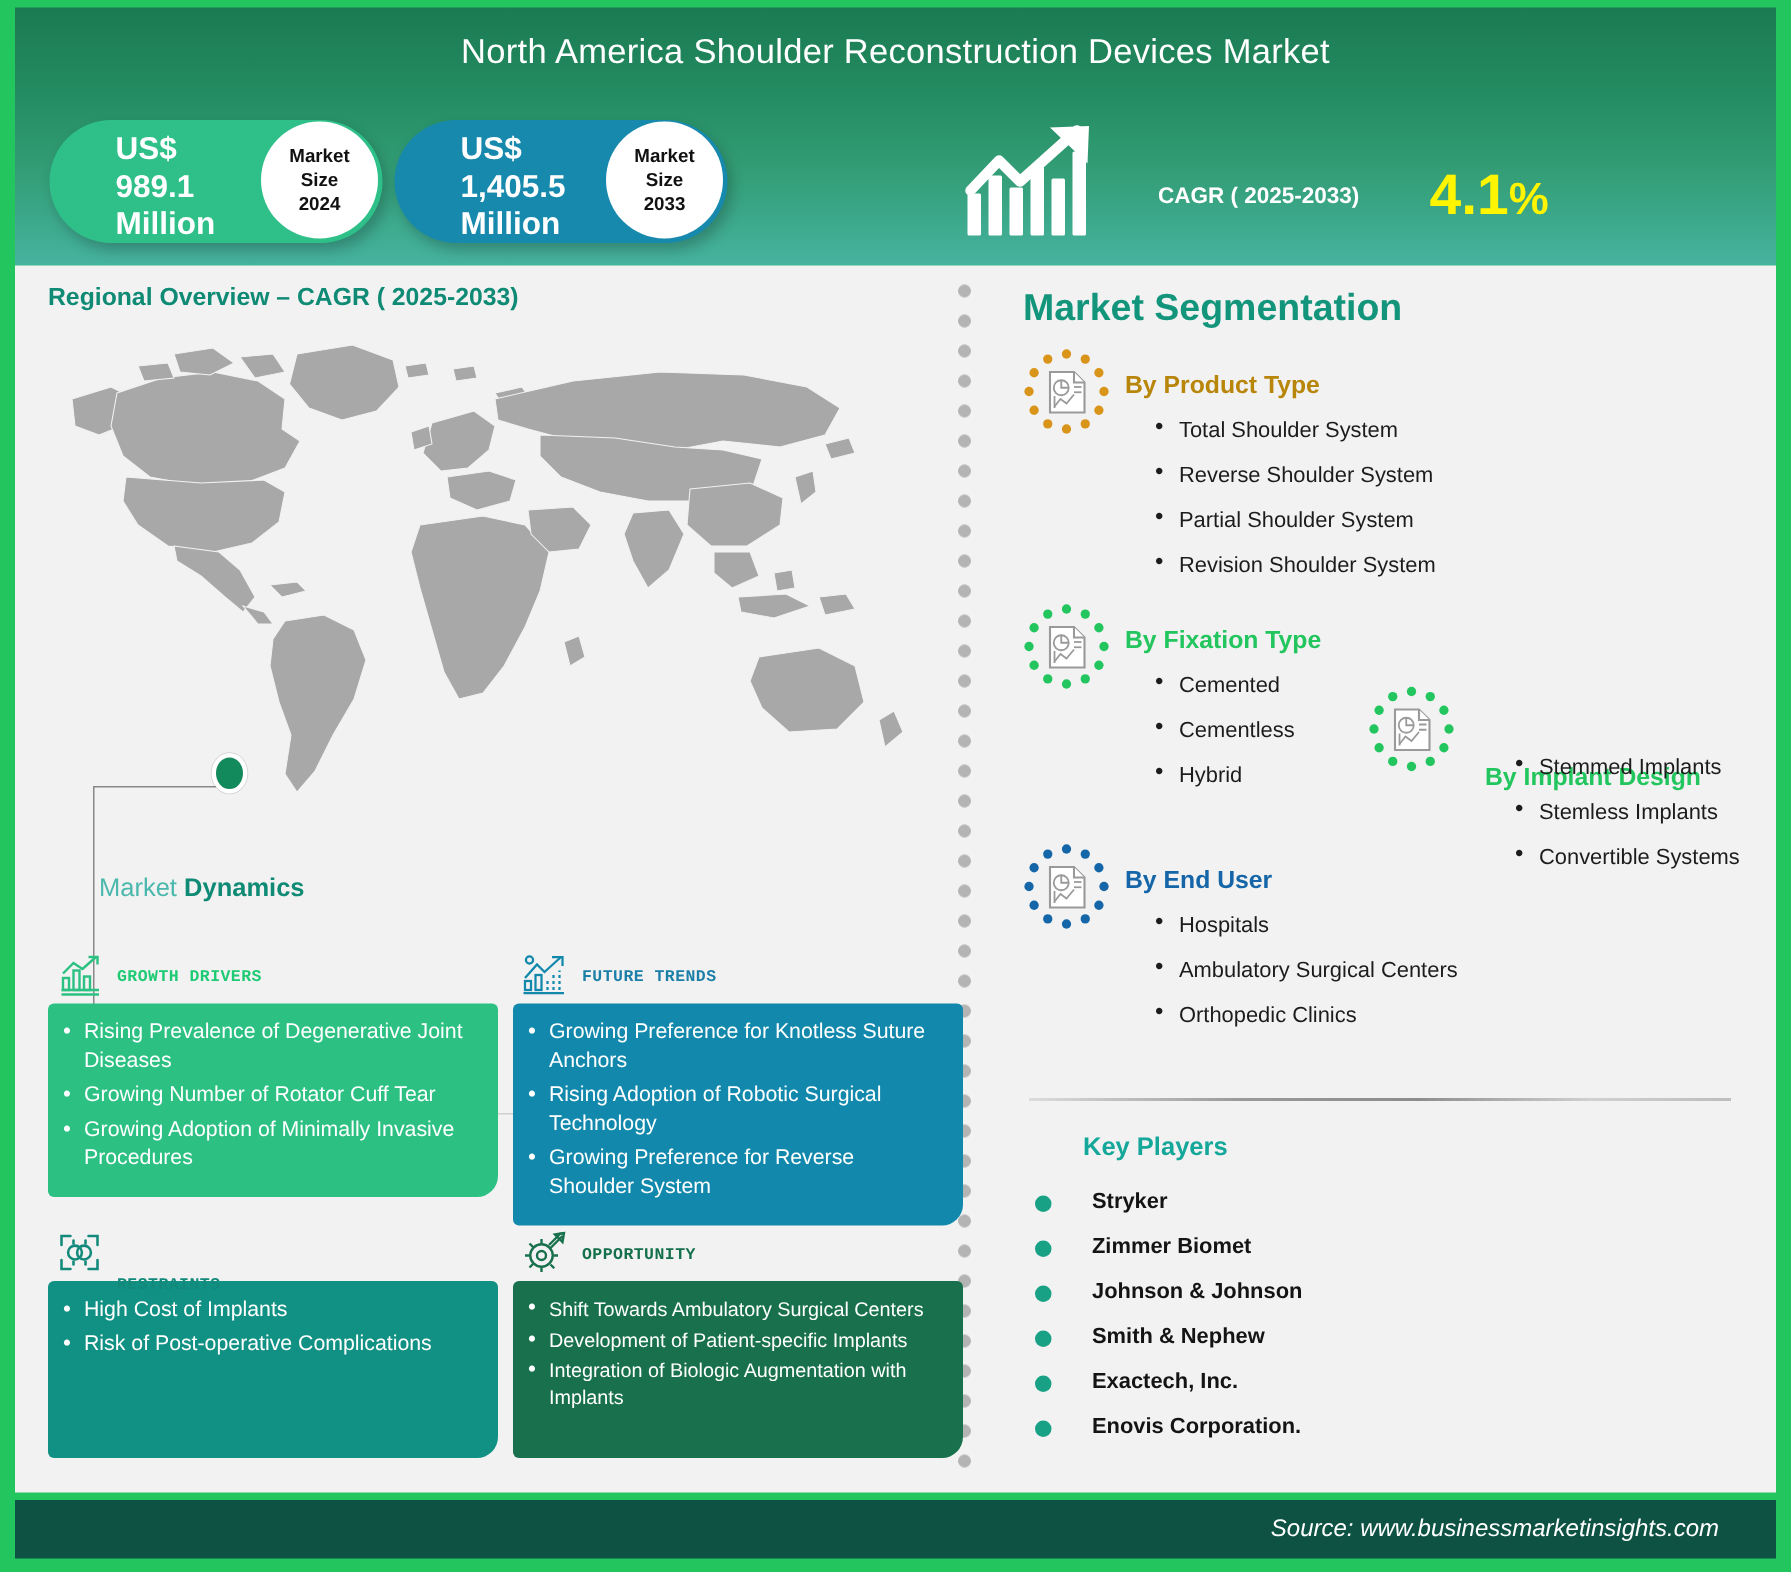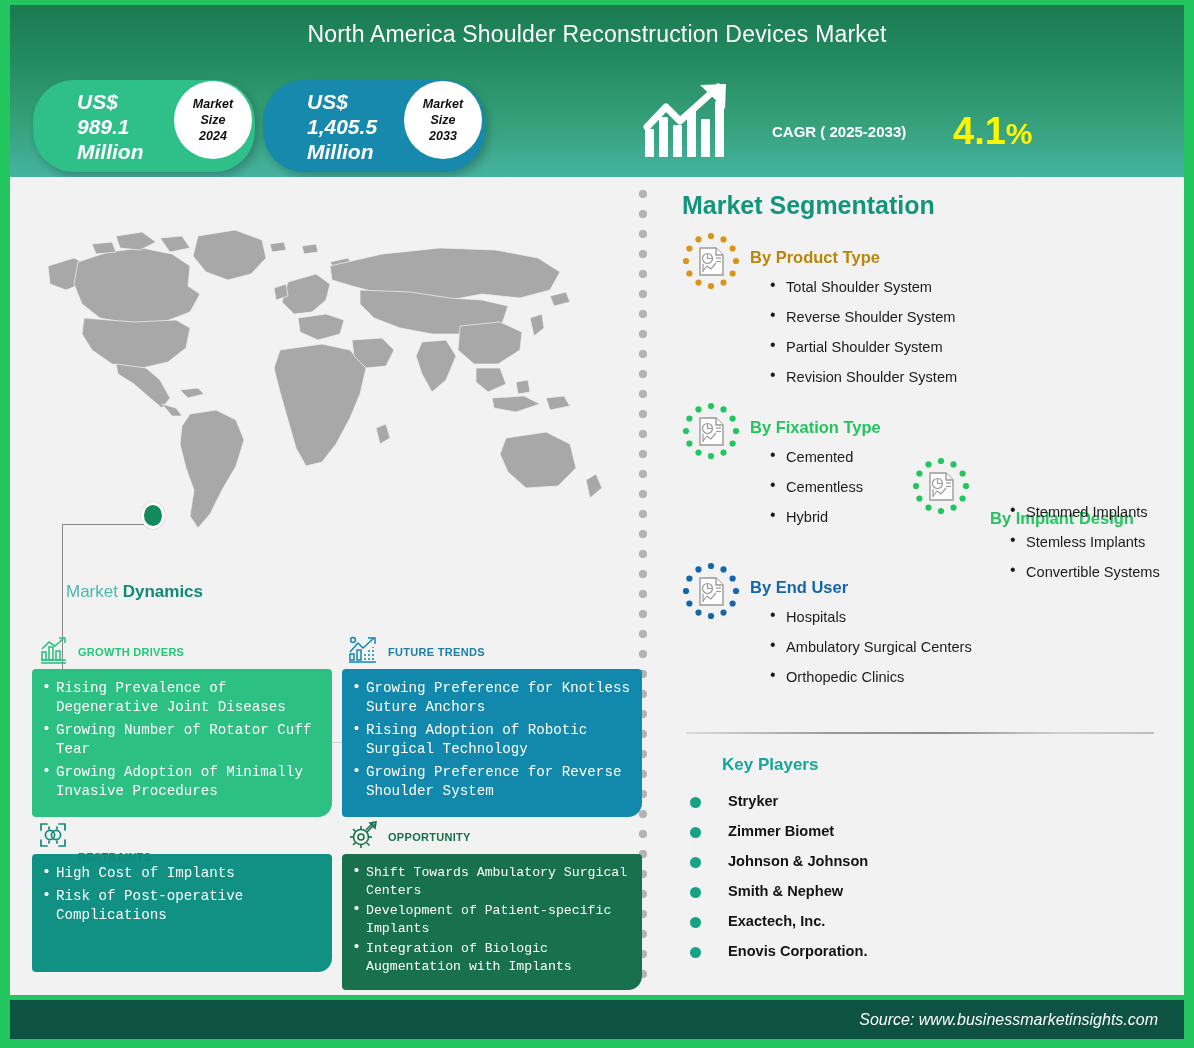--- a/index.html
+++ b/index.html
@@ -28,26 +28,25 @@
     left: 0; right: 0; top: 16px;
     text-align: center;
     color: #ffffff;
     font-size: 23px;
     letter-spacing: 0.2px;
     font-weight: 400;
   }
 
   .pill {
     position: absolute;
-    height: 92px;
+    height: 82px;
     border-radius: 41px;
     display: flex;
-    align-items: center;
+    align-items: flex-end;
     box-shadow: 3px 5px 9px rgba(0,0,0,0.22);
-    font-style: italic;
   }
   .pill-green { left: 23px; top: 75px; width: 222px; background: #2fc08a; }
   .pill-blue  { left: 253px; top: 75px; width: 222px; background: #1789ad; }
   .pill-text {
     color: #ffffff;
     font-size: 21px;
     font-weight: 700;
     line-height: 25px;
     padding-left: 44px;
     white-space: nowrap;
@@ -158,35 +157,34 @@
   }
   .dynamics-title .dt-light { color: #4ab8ac; font-weight: 400; }
   .dynamics-title .dt-bold  { color: #0f8a74; font-weight: 700; }
 
   .md-cell { position: absolute; width: 300px; }
   .md-head {
     display: flex; align-items: center; gap: 10px;
     height: 34px; padding-left: 6px;
   }
   .md-head-label {
-    font-size: 11px; font-weight: 700; letter-spacing: 0.3px;
+    font-size: 11px; font-weight: 700; letter-spacing: 0.3px; font-family: Liberation Mono, monospace;
   }
   .md-box {
     border-radius: 4px 4px 14px 4px;
     padding: 10px 12px 12px 8px;
     color: #ffffff;
   }
   .md-box ul { list-style: none; }
   .md-box li {
     position: relative;
     font-size: 14.2px;
     line-height: 19px;
     padding-left: 16px;
     margin-bottom: 4px;
-    font-family: Liberation Mono, monospace;
   }
   .md-box li:before {
     content: "•";
     position: absolute; left: 2px; top: -1px;
     font-size: 15px;
   }
 
   .cell-gd { left: 22px; top: 458px; }
   .cell-gd .md-head-label { color: #1ecb74; }
   .cell-gd .md-box { background: #2cc183; min-height: 128px; }
@@ -279,21 +277,21 @@
   }
 
   
   .footer {
     position: absolute;
     left: 10px; top: 1000px;
     width: 1174px; height: 39px;
     background: #0d5243;
   }
   .footer-src {
-    position: absolute; right: 26px; top: 50%;
+    position: absolute; right: 38px; top: 50%;
     transform: translateY(-50%);
     color: #ffffff;
     font-size: 16px;
     font-style: italic;
     white-space: nowrap;
   }
 </style>
 </head>
 <body>
 
@@ -343,20 +341,21 @@
       </svg>
     </div>
     <div class="cagr-label">CAGR ( 2025-2033)</div>
     <div class="cagr-value"><span>4.1</span><span class="pct">%</span></div>
   </div>
 
   <div class="body-area">
 
     <div class="dot-divider"></div>
 
+    <div class="regional-title">Regional Overview – CAGR ( 2025-2033)</div>
 
     <div class="map-wrap">
       <svg viewBox="0 0 600 320" preserveAspectRatio="xMidYMid meet">
         <g fill="#a8a8a8" stroke="#f2f2f2" stroke-width="0.7">
 
           <path d="M168 14 L205 8 L232 18 L236 36 L221 52 L198 58 L176 50 L163 34 Z"></path>
 
           <path d="M18 44 L44 36 L60 44 L56 60 L36 68 L20 62 Z"></path>
 
           <path d="M48 40 L78 30 L112 26 L142 32 L160 44 L158 64 L170 72 L160 90 L134 100 L102 102 L70 96 L52 82 L44 62 Z"></path>

